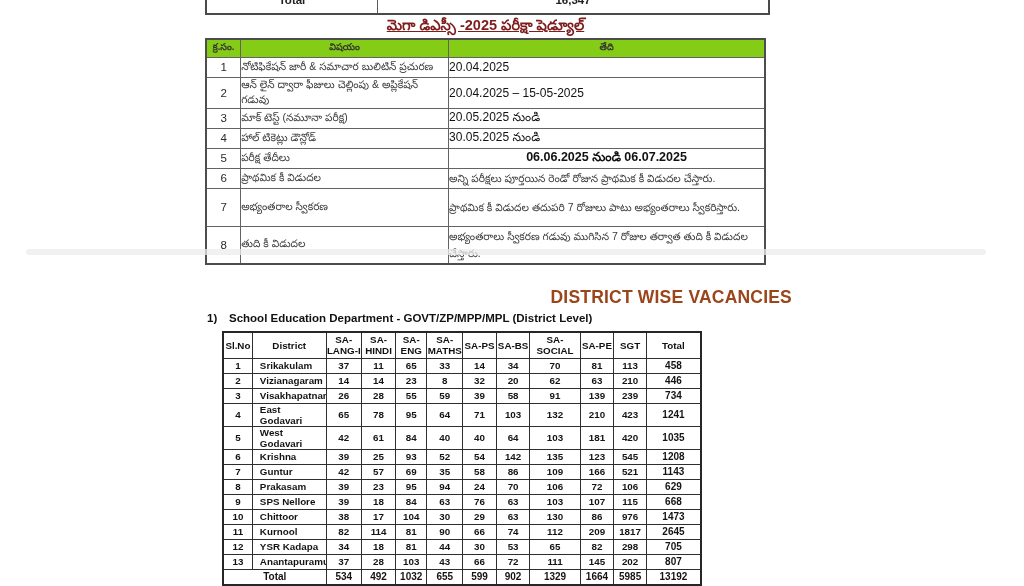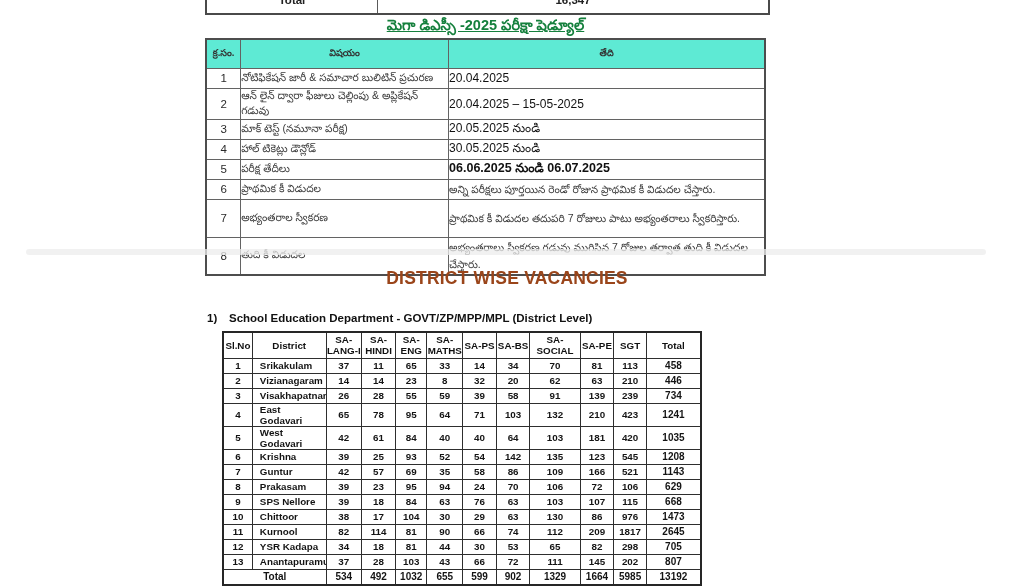--- a/index.html
+++ b/index.html
@@ -17,36 +17,36 @@
 
   
   .schedule-title{position:absolute;left:205px;top:13px;width:561px;height:24px;line-height:24px;
                   text-align:center;font-size:14.5px;font-weight:bold;text-decoration:underline;}
 
   
   table{border-collapse:collapse;table-layout:fixed;}
   .schedule-table{position:absolute;left:205px;top:38px;width:561px;
                   border:2px solid #4d4d4d;}
   .schedule-table th,.schedule-table td{border:1px solid #636363;padding:0 0;overflow:hidden;}
-  .schedule-table thead tr{height:29px;background:#5eead4;padding-left:22px;}
+  .schedule-table thead tr{height:18px;background:#84cc16;padding-left:22px;}
   .schedule-table thead th{font-size:9.5px;font-weight:bold;text-align:center;color:#333;}
   .schedule-table tbody tr{height:20px;}
   .schedule-table tbody tr.tall{height:38px;}
   .c-no{text-align:center;font-size:11.5px;color:#2a2a2a;}
   .c-sub{text-align:left;padding:0 4px 0 8px;font-size:10.5px;color:#3a3a3a;margin-top:39px;}
   .c-date{text-align:left;padding:0 6px 0 9px;font-size:12px;color:#111;}
   .c-date.small{font-size:10.5px;color:#3a3a3a;line-height:1.55;}
-  .c-date.bold{font-weight:bold;font-size:12.5px;}
+  .c-date.bold{font-weight:bold;font-size:12.5px;text-align:center;}
 
   
   .smear{position:absolute;left:26px;top:249px;width:960px;height:6px;background:#ececec;
          border-radius:3px;opacity:.75;}
 
   
-  .vac-title{position:absolute;left:222px;top:268px;width:570px;text-align:center;
+  .vac-title{position:absolute;left:222px;top:287px;width:570px;text-align:right;
              font-size:17.5px;font-weight:bold;letter-spacing:.2px;}
   .vac-sub{position:absolute;left:207px;top:312px;font-size:11.5px;font-weight:bold;color:#111;}
   .vac-sub .num{display:inline-block;width:22px;}
 
   .vac-table{position:absolute;left:222px;top:331px;width:480px;border:2px solid #262626;
              font-weight:bold;}
   .vac-table th,.vac-table td{border:1px solid #2e2e2e;padding:0;overflow:hidden;}
   .vac-table thead tr{height:26px;}
   .vac-table thead th{font-size:9.8px;line-height:1.15;text-align:center;color:#111;
                       word-break:break-word;}
@@ -64,21 +64,21 @@
 
   <div class="prev-row">
     <div class="prev-cell c1">
       <span class="clip">Total</span>
     </div>
     <div class="prev-cell c2">
       <span class="clip">16,347</span>
     </div>
   </div>
 
-  <div class="schedule-title" style="color: #15803d; text-align: center;">మెగా డిఎస్సీ -2025 పరీక్షా షెడ్యూల్</div>
+  <div class="schedule-title" style="color: #7f1d1d; text-align: center;">మెగా డిఎస్సీ -2025 పరీక్షా షెడ్యూల్</div>
 
   <table class="schedule-table">
     <colgroup>
       <col style="width:6.2%">
         <col style="width:37.2%">
         <col style="width:56.6%">
     </colgroup>
     <thead>
       <tr>
         <th>క్ర.సం.</th>

